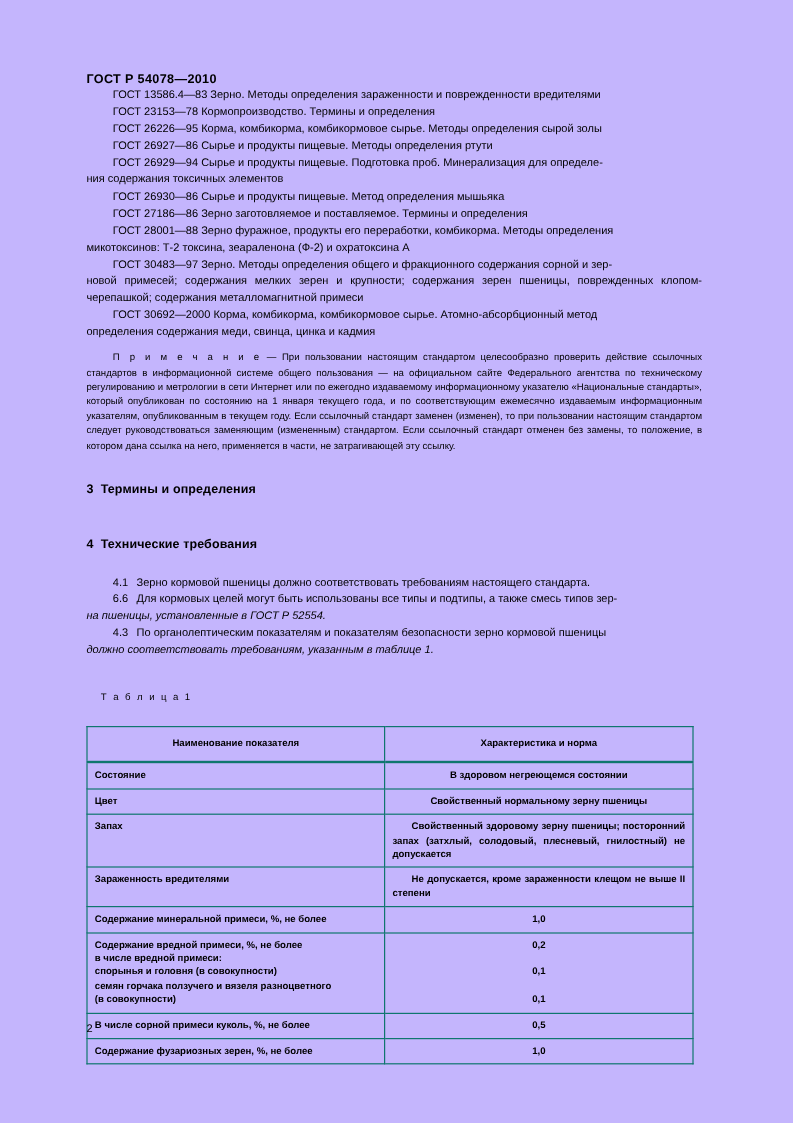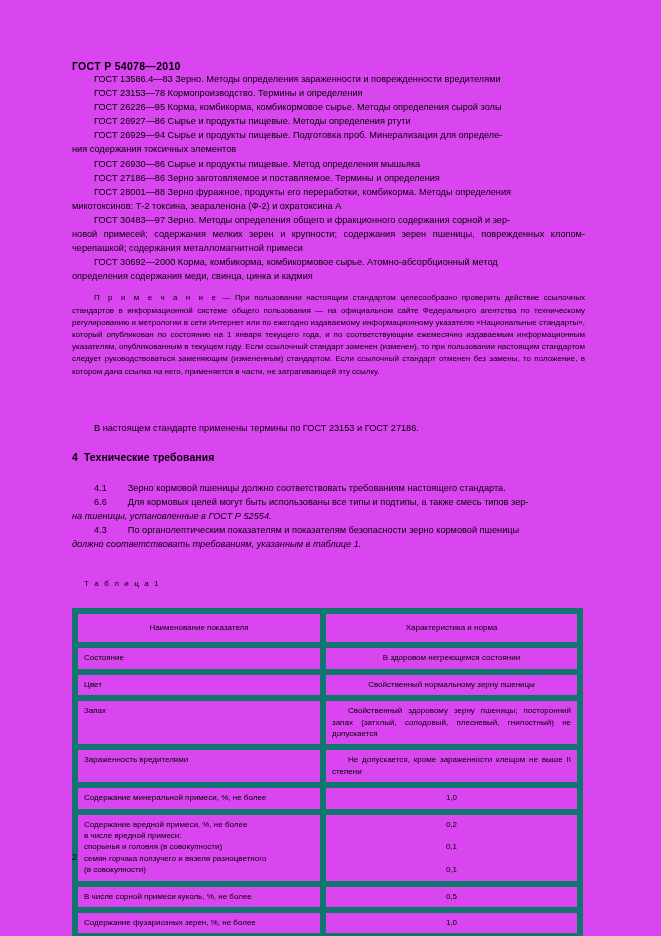--- a/index.html
+++ b/index.html
@@ -9,21 +9,21 @@
     background: #ffffff;
   }
   body {
     font-family: "Liberation Sans", "DejaVu Sans", sans-serif;
     color: #000000;
   }
   .page {
     position: relative;
     width: 661px;
     height: 936px;
-    background: #d946ef;
+    background: #c4b5fd;
     box-sizing: border-box;
     overflow: hidden;
   }
 
   .running-head {
     position: absolute;
     left: 72px;
     top: 60px;
     font-size: 10.5px;
     font-weight: bold;
@@ -73,40 +73,40 @@
   .sec-num { margin-right: 6px; }
 
   .para {
     font-size: 9.2px;
     line-height: 14.1px;
     text-indent: 22px;
     text-align: justify;
     margin: 0;
   }
   .para.cont { text-indent: 0; font-style: italic; }
-  .para .pn { margin-right: 21px; }
+  .para .pn { margin-right: 7px; }
 
   .tbl-caption {
     font-size: 8.0px;
     letter-spacing: 1.6px;
     margin: 12px;
   }
 
   table.spec {
     border-collapse: collapse;
     width: 505px;
     margin: 0;
     table-layout: fixed;
     font-size: 8.0px;
   }
   table.spec td, table.spec th {
-    border: 6px solid #0f766e;
+    border: 1px solid #0f766e;
     padding: 4px 6px 5px 6px;
     vertical-align: top;
-    font-weight: normal;
+    font-weight: bold;
   }
   table.spec thead th {
     text-align: center;
     border-bottom-width: 2px;
     padding: 8px 6px 9px 6px;
     line-height: 11px;
   }
   .col-name { width: 248px; }
   .col-val  { width: 257px; }
 
@@ -157,24 +157,24 @@
       <p class="std-line">ГОСТ  30483—97 Зерно. Методы определения общего и фракционного содержания сорной и зер-</p>
       <p class="std-line cont">новой примесей; содержания мелких зерен и крупности; содержания зерен пшеницы, поврежденных клопом-черепашкой; содержания металломагнитной примеси</p>
       <p class="std-line">ГОСТ  30692—2000 Корма, комбикорма, комбикормовое сырье. Атомно-абсорбционный метод</p>
       <p class="std-line cont">определения содержания меди, свинца, цинка и кадмия</p>
     </div>
 
     <p class="note"><span class="lbl">П р и м е ч а н и е</span><span> — При пользовании настоящим стандартом целесообразно проверить действие ссылочных стандартов в информационной системе общего пользования — на официальном сайте Федерального агентства по техническому регулированию и метрологии в сети Интернет или по ежегодно издаваемому информационному указателю «Национальные стандарты», который опубликован по состоянию на 1 января текущего года, и по соответствующим ежемесячно издаваемым информационным указателям, опубликованным в текущем году. Если ссылочный стандарт заменен (изменен), то при пользовании настоящим стандартом следует руководствоваться заменяющим (измененным) стандартом. Если ссылочный стандарт отменен без замены, то положение, в котором дана ссылка на него, применяется в части, не затрагивающей эту ссылку.</span></p>
 
     <div style="height:25px"></div>
 
+    <h2 class="section"><span class="sec-num">3</span><span>Термины и определения</span></h2>
 
     <div style="height:18px"></div>
 
-    <p class="para">В настоящем стандарте применены термины по ГОСТ 23153 и ГОСТ 27186.</p>
 
     <div style="height:17px"></div>
 
     <h2 class="section"><span class="sec-num">4</span><span>Технические требования</span></h2>
 
     <div style="height:18px"></div>
 
     <p class="para"><span class="pn">4.1</span><span>Зерно кормовой пшеницы должно соответствовать требованиям настоящего стандарта.</span></p>
     <p class="para"><span class="pn">6.6</span><span>Для кормовых целей могут быть использованы все типы и подтипы, а также смесь типов зер-</span></p>
     <p class="para cont">на пшеницы, установленные в ГОСТ Р 52554.</p>

